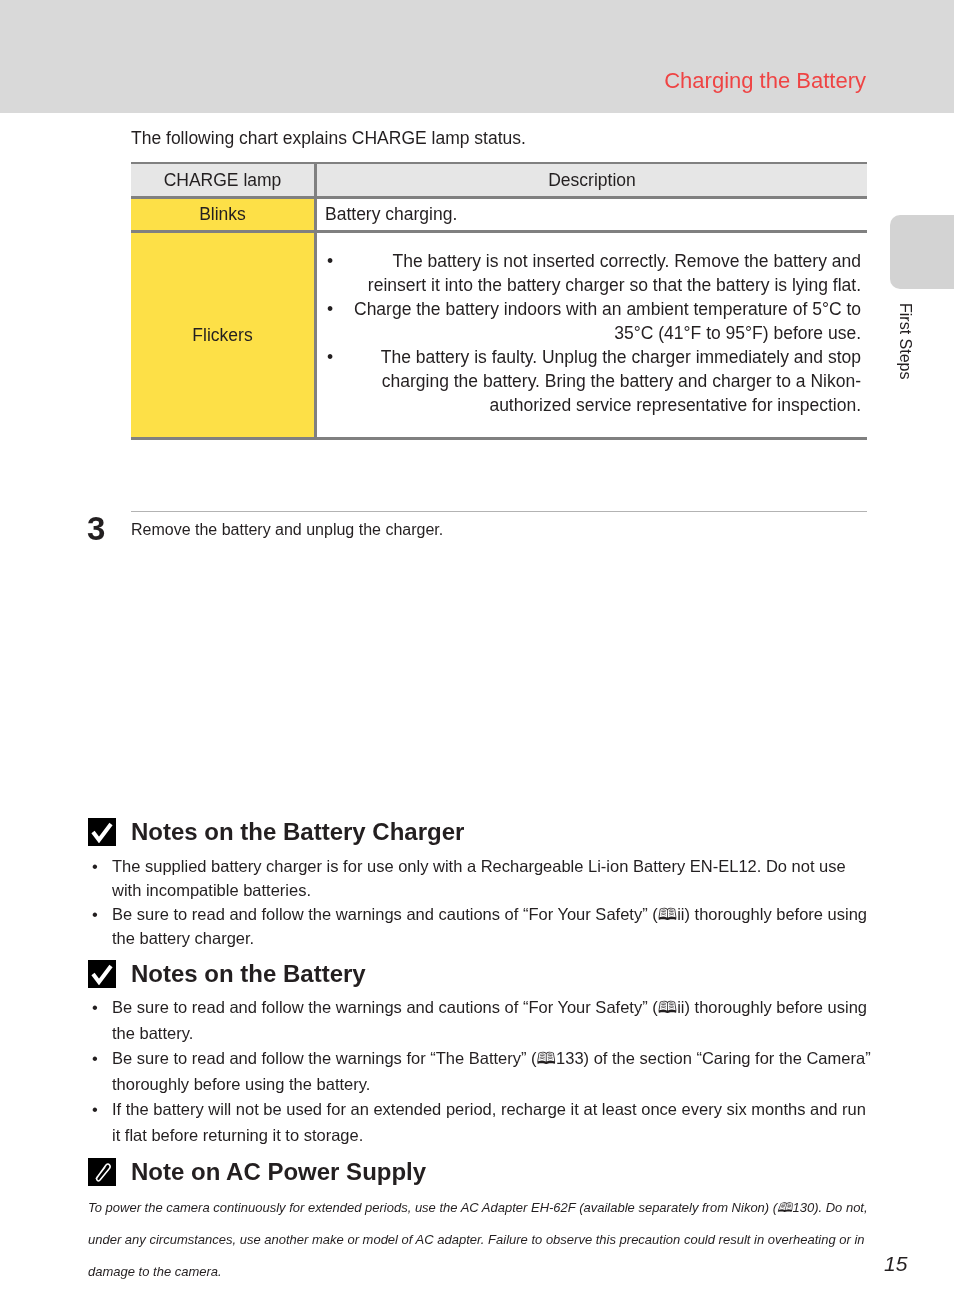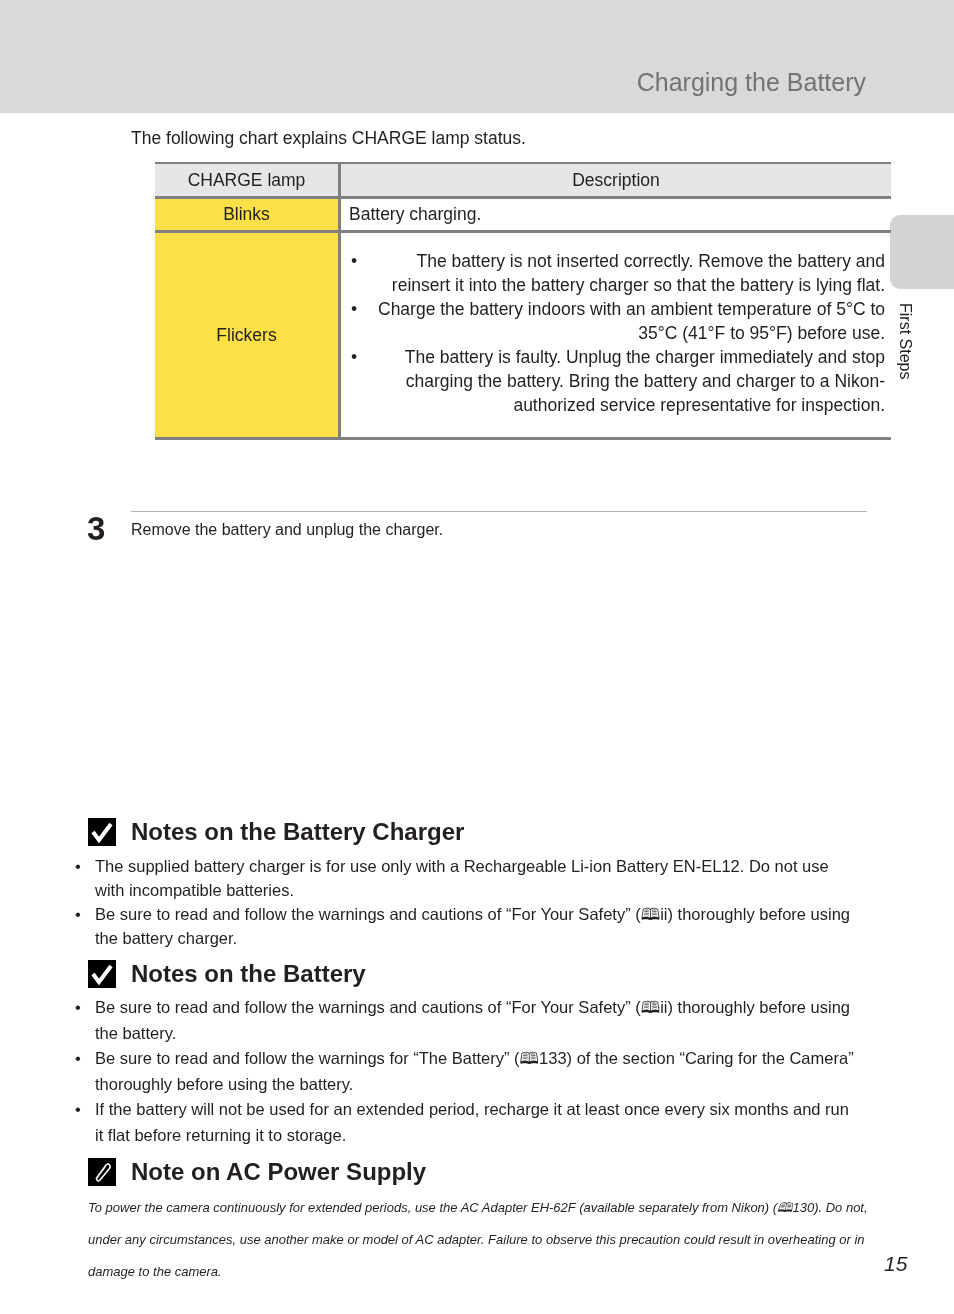--- a/index.html
+++ b/index.html
@@ -4,36 +4,36 @@
 <style>
   html, body { margin: 0; padding: 0; }
   body {
     width: 954px; height: 1314px; position: relative; background: #ffffff;
     font-family: "Liberation Sans", sans-serif; color: #231f20; overflow: hidden;
   }
   .header-band {
     position: absolute; left: 0; top: 0; width: 954px; height: 113px; background: #d9d9d9;
   }
   .header-title {
-    position: absolute; right: 88px; top: 68px; font-size: 25px; color: #737373;
+    position: absolute; right: 88px; top: 68px; font-size: 22px; color: #ef4444;
   }
   .side-tab {
     position: absolute; left: 890px; top: 215px; width: 64px; height: 74px;
     background: #d3d3d3; border-radius: 10px 0 0 10px;
   }
   .side-label {
     position: absolute; left: 896px; top: 303px; font-size: 16px;
     writing-mode: vertical-rl; color: #231f20;
   }
   .intro {
     position: absolute; left: 131px; top: 128px; font-size: 17.5px;
   }
   table.lamp {
     position: absolute; left: 131px; top: 162px; width: 736px;
-    border-collapse: collapse; font-size: 17.5px; margin-left: 24px;
+    border-collapse: collapse; font-size: 17.5px;
   }
   table.lamp th, table.lamp td {
     border-bottom: 3px solid #808080; padding: 0;
   }
   table.lamp th { font-weight: normal; height: 32px; background: #e6e6e6; text-align: center; }
   table.lamp td.col1 {
     width: 183px; background: #fde047; text-align: center; border-right: 3px solid #808080;
   }
   table.lamp th.col1 { border-right: 3px solid #808080; }
   table.lamp td.col2 { padding-left: 8px; height: 31px; }
@@ -53,21 +53,21 @@
   }
   .note-head {
     position: absolute; left: 88px; font-size: 24px; font-weight: bold; display: flex; align-items: center;
   }
   .note-icon {
     width: 28px; height: 28px; background: #000; color: #fff; display: inline-flex;
     align-items: center; justify-content: center; margin-right: 15px; font-size: 24px; font-weight: bold;
   }
   .note-icon svg { display: block; }
   ul.note-list {
-    position: absolute; left: 75px; width: 780px; margin: 0; padding: 0; list-style: none;
+    position: absolute; left: 92px; width: 780px; margin: 0; padding: 0; list-style: none;
     font-size: 16.5px;
   }
   ul.note-list li { position: relative; padding-left: 20px; }
   ul.note-list li::before { content: "•"; position: absolute; left: 0; top: 0; }
   .ac-para {
     position: absolute; left: 88px; top: 1192px; width: 780px; font-size: 13px; line-height: 32px; font-style: italic;
   }
   .page-num {
     position: absolute; left: 884px; top: 1252px; font-size: 21px; font-style: italic;
   }

